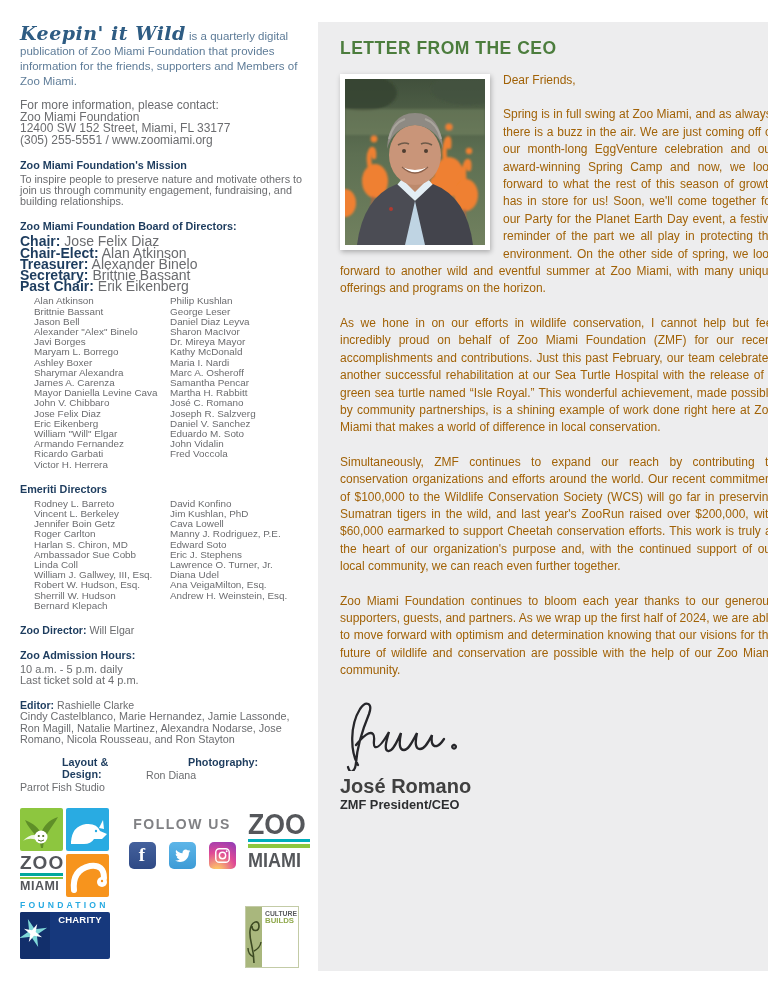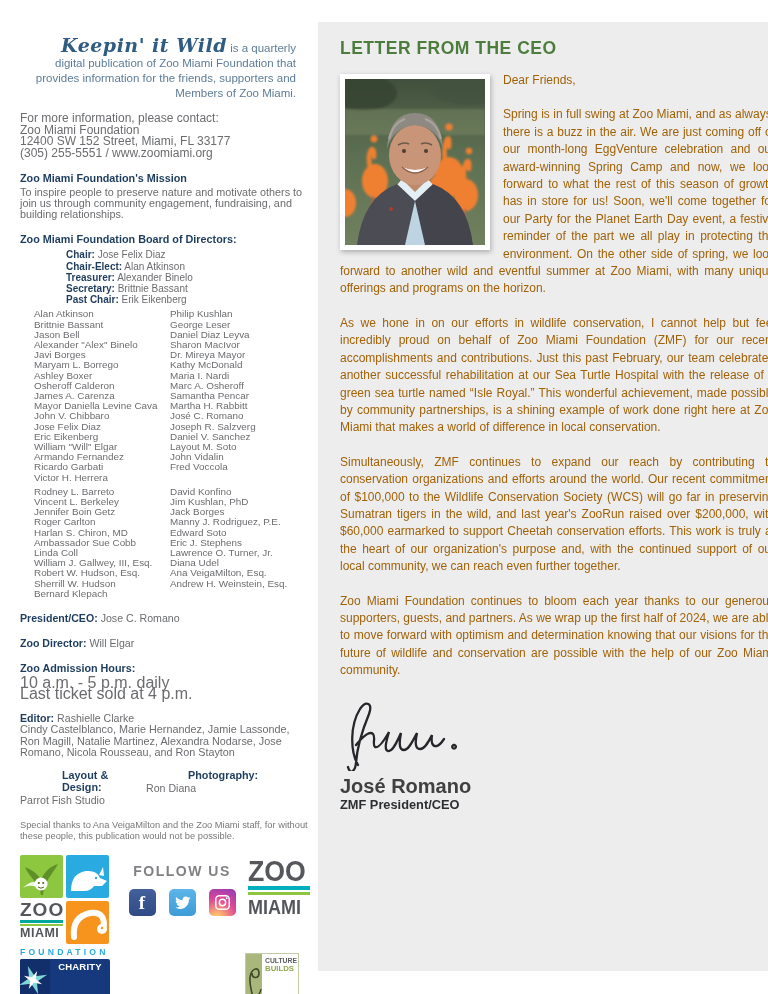--- a/index.html
+++ b/index.html
@@ -1,31 +1,31 @@
 <!DOCTYPE html>
 <html><head>
 <meta charset="utf-8">
 <style>
   html,body{margin:0;padding:0;background:#ffffff;}
   body{width:768px;height:994px;position:relative;font-family:"Liberation Sans",sans-serif;overflow:hidden;}
 
   
   .sidebar{position:absolute;left:20px;top:26px;width:288px;color:#6b6c6f;}
-  .intro{font-size:11.5px;line-height:15px;color:#5e7c98;margin:12px;text-align:right;}
+  .intro{font-size:11.5px;line-height:15px;color:#5e7c98;margin:0;}
   .script{font-family:"DejaVu Serif",serif;font-style:italic;font-weight:bold;font-size:19px;color:#2e5c83;letter-spacing:.5px;}
   .contact{margin-top:11px;font-size:12px;line-height:11.6px;color:#6b6c6f;}
   .sb-h{font-size:10.8px;font-weight:bold;color:#1d3c5e;margin:13px 0 3px;line-height:12px;}
   .sb-p{font-size:10.8px;line-height:11px;margin:0;color:#6b6c6f;}
-  .officers{margin-top:4px;font-size:10px;line-height:11.2px;margin-left:46px;}
+  .officers{margin-top:4px;font-size:14px;line-height:11.2px;}
   .officers b,.kv b{color:#1d3c5e;font-weight:bold;}
   .cols{display:flex;margin-top:4px;padding-left:14px;font-size:9.9px;line-height:10.2px;color:#6b6c6f;}
   .cols .c1{width:136px;flex:none;}
   .cols .c2{flex:1;}
   .kv{margin-top:13px;font-size:10.6px;}
-  .adm{margin-top:2px;font-size:16px;line-height:11.2px;}
+  .adm{margin-top:2px;font-size:11px;line-height:11.2px;}
   .two-col{display:flex;margin-top:11px;}
   .two-col .tc1{width:126px;flex:none;}
   .two-col .sb-h{margin:0 0 2px;padding-left:42px;}
   .two-col .sb-p{font-size:10.6px;line-height:11.5px;}
   .small-note{margin-top:13px;font-size:9.3px;line-height:10.8px;color:#77787a;}
 
   
   .logos-row{position:relative;height:92px;margin-top:14px;}
   .zmf-logo{position:absolute;left:0;top:0;width:92px;}
   .zmf-grid{display:grid;grid-template-columns:43px 43px;grid-template-rows:43px 43px;gap:3px;}
@@ -104,21 +104,21 @@
 
   <div class="cols">
     <div class="c1">
         <div>Alan Atkinson</div>
         <div>Brittnie Bassant</div>
         <div>Jason Bell</div>
         <div>Alexander "Alex" Binelo</div>
         <div>Javi Borges</div>
         <div>Maryam L. Borrego</div>
         <div>Ashley Boxer</div>
-        <div>Osheroff Calderon</div>
+        <div>Sharymar Alexandra</div>
         <div>James A. Carenza</div>
         <div>Mayor Daniella Levine Cava</div>
         <div>John V. Chibbaro</div>
         <div>Jose Felix Diaz</div>
         <div>Eric Eikenberg</div>
         <div>William "Will" Elgar</div>
         <div>Armando Fernandez</div>
         <div>Ricardo Garbati</div>
         <div>Victor H. Herrera</div>
       </div>
@@ -129,55 +129,55 @@
         <div>Sharon MacIvor</div>
         <div>Dr. Mireya Mayor</div>
         <div>Kathy McDonald</div>
         <div>Maria I. Nardi</div>
         <div>Marc A. Osheroff</div>
         <div>Samantha Pencar</div>
         <div>Martha H. Rabbitt</div>
         <div>José C. Romano</div>
         <div>Joseph R. Salzverg</div>
         <div>Daniel V. Sanchez</div>
-        <div>Layout M. Soto</div>
+        <div>Eduardo M. Soto</div>
         <div>John Vidalin</div>
         <div>Fred Voccola</div>
       </div>
   </div>
 
+  <div class="sb-h">Emeriti Directors</div>
   <div class="cols">
     <div class="c1">
         <div>Rodney L. Barreto</div>
         <div>Vincent L. Berkeley</div>
         <div>Jennifer Boin Getz</div>
         <div>Roger Carlton</div>
         <div>Harlan S. Chiron, MD</div>
         <div>Ambassador Sue Cobb</div>
         <div>Linda Coll</div>
         <div>William J. Gallwey, III, Esq.</div>
         <div>Robert W. Hudson, Esq.</div>
         <div>Sherrill W. Hudson</div>
         <div>Bernard Klepach</div>
       </div>
     <div class="c2">
         <div>David Konfino</div>
         <div>Jim Kushlan, PhD</div>
-        <div>Jack Borges</div>
+        <div>Cava Lowell</div>
         <div>Manny J. Rodriguez, P.E.</div>
         <div>Edward Soto</div>
         <div>Eric J. Stephens</div>
         <div>Lawrence O. Turner, Jr.</div>
         <div>Diana Udel</div>
         <div>Ana VeigaMilton, Esq.</div>
         <div>Andrew H. Weinstein, Esq.</div>
       </div>
   </div>
 
-  <div class="kv"><b>President/CEO:</b> <span>Jose C. Romano</span></div>
   <div class="kv"><b>Zoo Director:</b> <span>Will Elgar</span></div>
 
   <div class="sb-h">Zoo Admission Hours:</div>
   <div class="adm">
       <div>10 a.m. - 5 p.m. daily</div>
       <div>Last ticket sold at 4 p.m.</div>
     </div>
 
   <div class="kv"><b>Editor:</b> <span>Rashielle Clarke</span></div>
 
@@ -187,21 +187,20 @@
     <div class="tc1">
       <div class="sb-h">Layout &amp; Design:</div>
       <p class="sb-p">Parrot Fish Studio</p>
     </div>
     <div>
       <div class="sb-h">Photography:</div>
       <p class="sb-p">Ron Diana</p>
     </div>
   </div>
 
-  <p class="small-note">Special thanks to Ana VeigaMilton and the Zoo Miami staff, for without these people, this publication would not be possible.</p>
 
   <div class="logos-row">
     <div class="zmf-logo">
       <div class="zmf-grid">
         <div class="tile tile-green">
           <svg width="43" height="43" viewBox="0 0 43 43">
             <path d="M21,40 C20,28 10,24 5,12 C14,16 19,20 21,26 C23,18 29,12 38,9 C32,20 24,26 23,40 Z" fill="#5f8f28"></path>
             <path d="M21,34 C14,30 8,30 3,33 C10,25 17,26 21,30 Z" fill="#ffffff" opacity=".85"></path>
             <circle cx="21" cy="29" r="6.5" fill="#ffffff"></circle>
             <circle cx="18.8" cy="28" r="1.1" fill="#4c6b1e"></circle>

